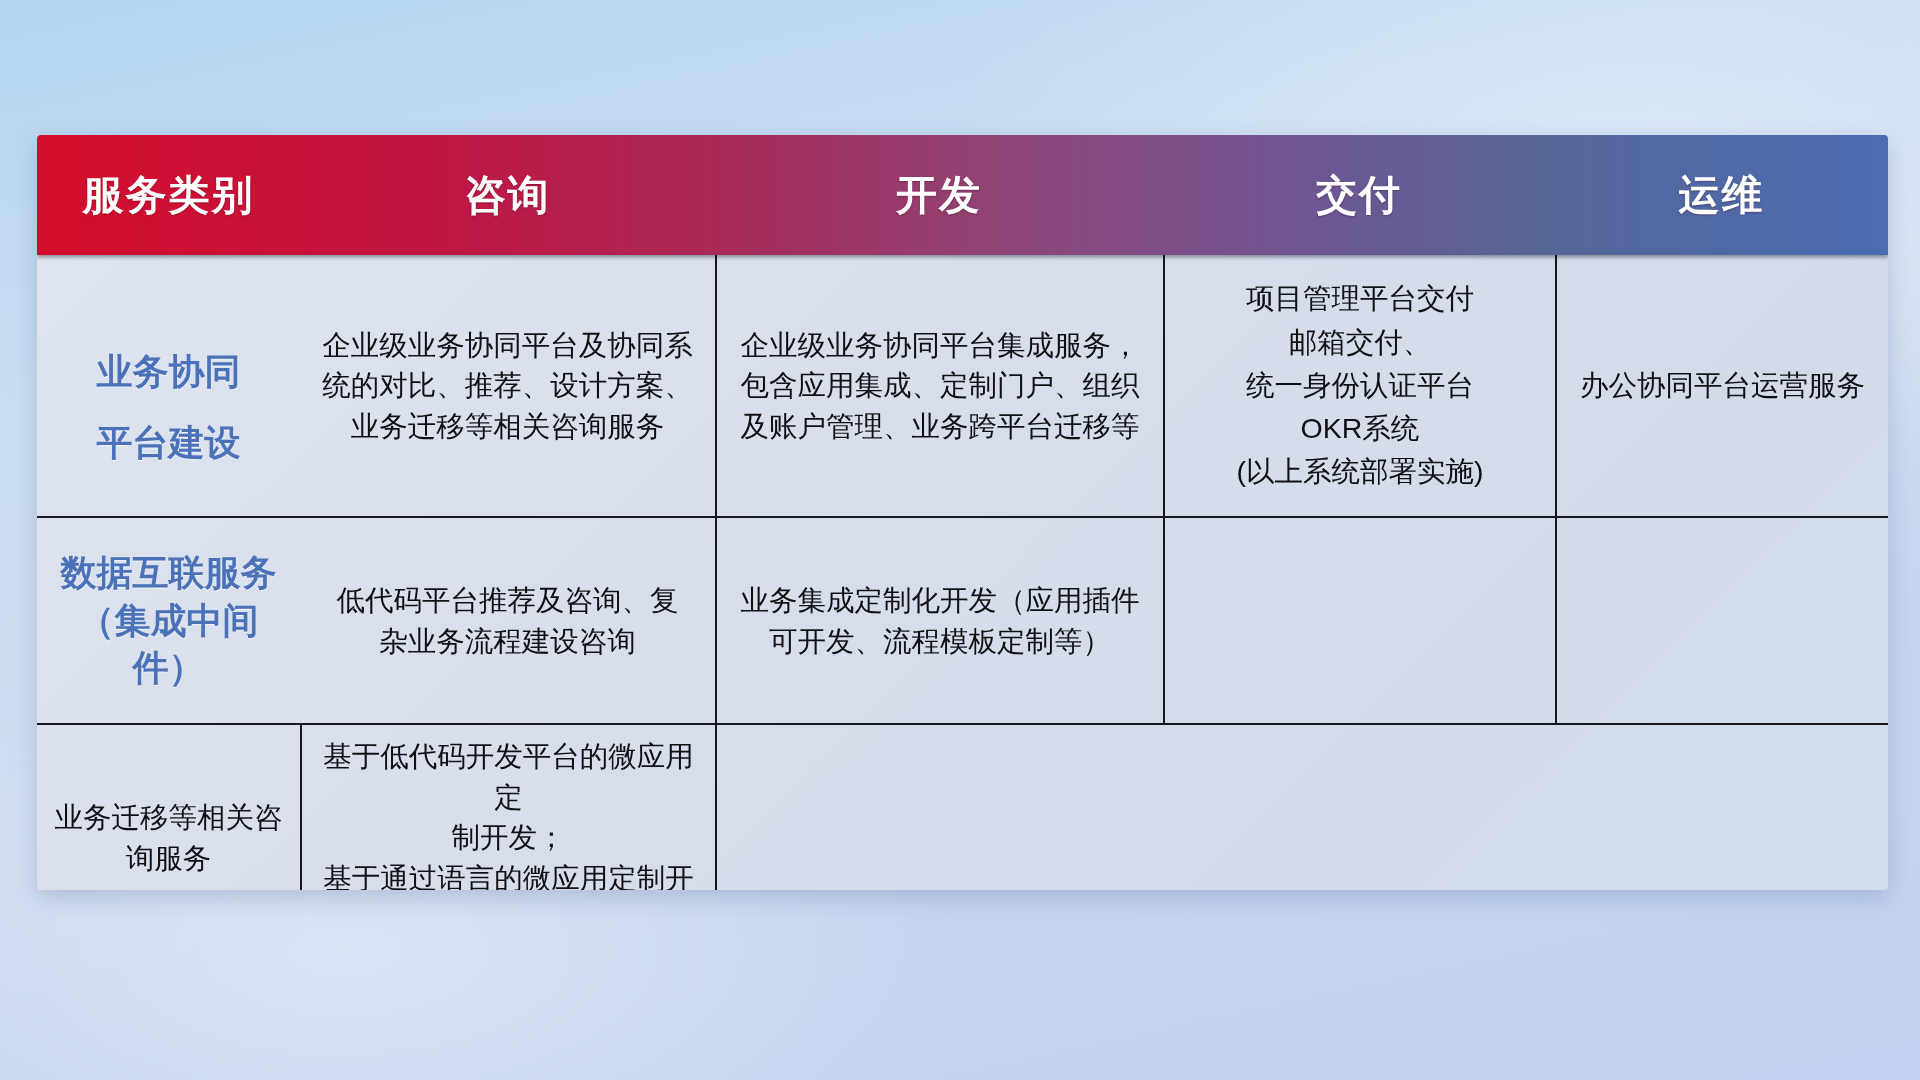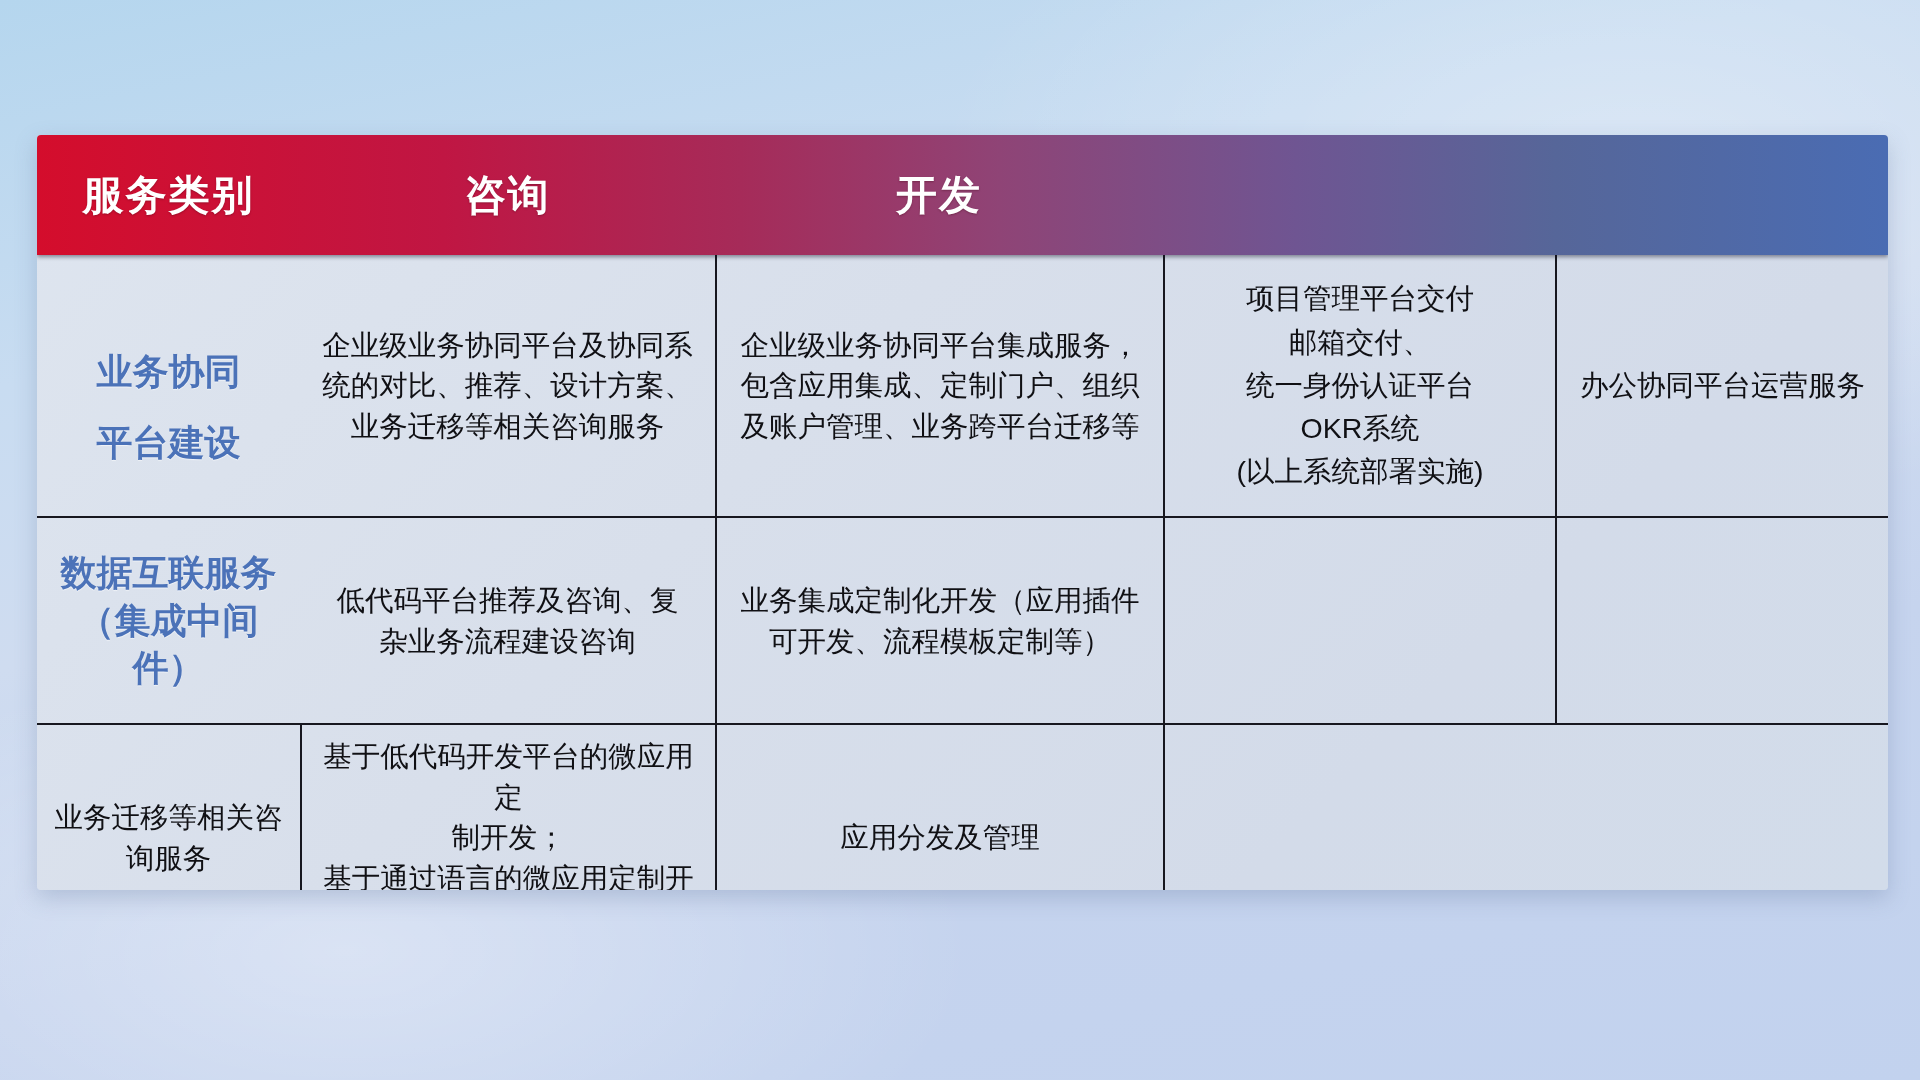--- a/index.html
+++ b/index.html
@@ -55,20 +55,22 @@
 </head>
 <body>
 
 <div class="stage">
   <div class="svc-table">
 
     <div class="thead">
       <div class="th">服务类别</div>
       <div class="th">咨询</div>
       <div class="th">开发</div>
+      <div class="th">交付</div>
+      <div class="th">运维</div>
     </div>
 
     <div class="tbody">
 
       <div class="trow row-0">
         <div class="td category">业务协同
 平台建设</div>
         <div class="td consulting">企业级业务协同平台及协同系
 统的对比、推荐、设计方案、
 业务迁移等相关咨询服务</div>
@@ -92,19 +94,18 @@
 可开发、流程模板定制等）</div>
         <div class="td v delivery"></div>
         <div class="td v operations"></div>
       </div>
 
       <div class="trow row-2">
         <div class="td consulting">业务迁移等相关咨询服务</div>
         <div class="td v development">基于低代码开发平台的微应用定
 制开发；
 基于通过语言的微应用定制开发</div>
-        <div class="td v delivery">应用分发及管理</div>
         <div class="td v operations"></div>
       </div>
 
     </div>
   </div>
 </div>
 
 </body></html>

